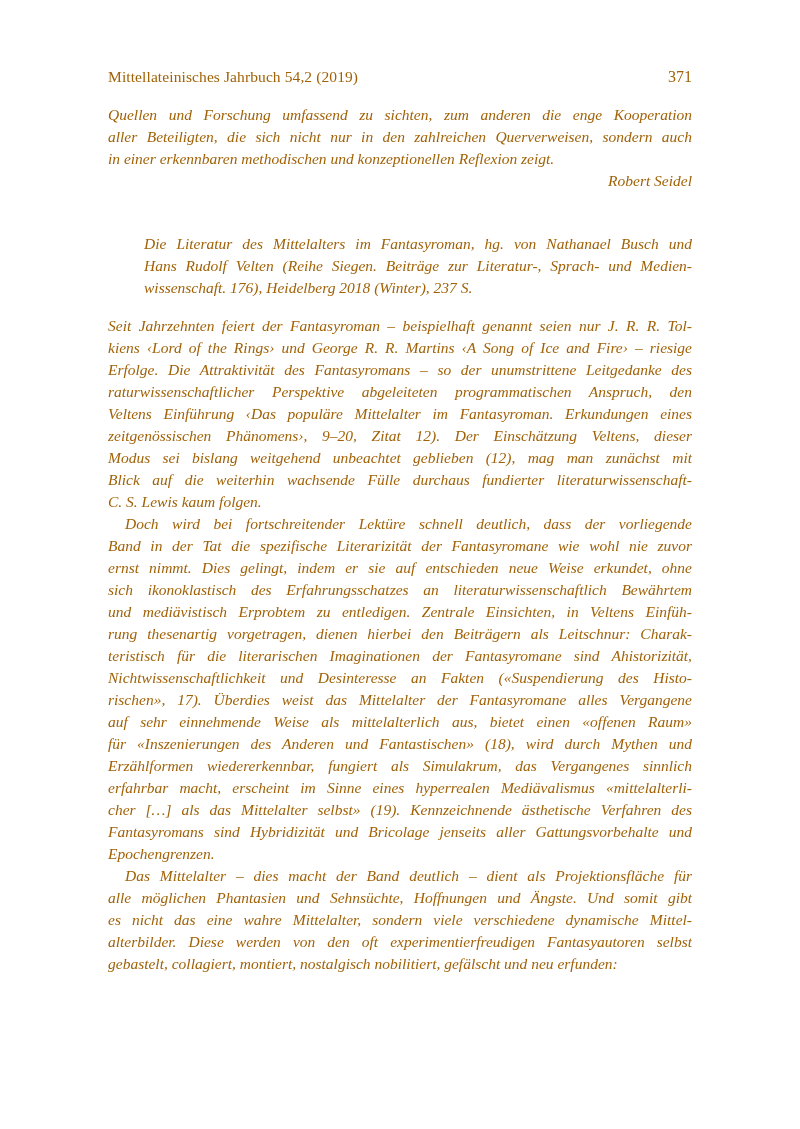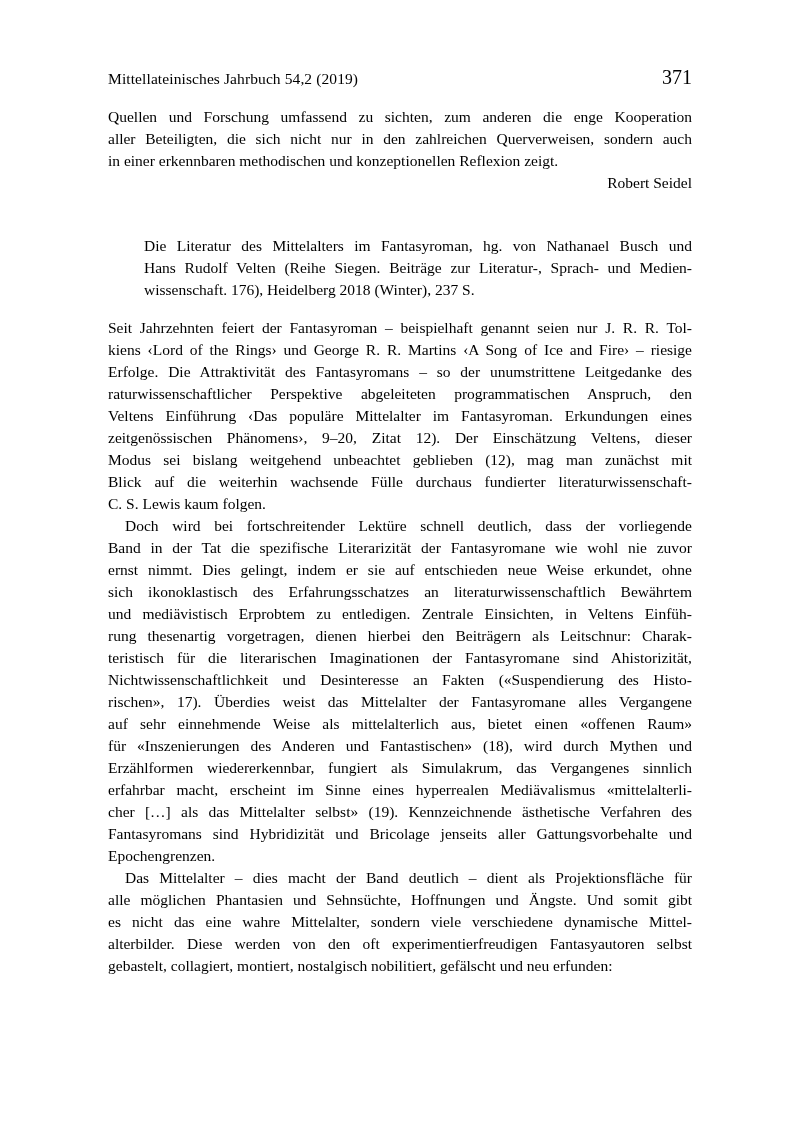--- a/index.html
+++ b/index.html
@@ -8,42 +8,43 @@
     background: #ffffff;
   }
   .page {
     position: relative;
     width: 800px;
     height: 1129px;
     box-sizing: border-box;
     padding: 66px 108px 0 108px;
     background: #ffffff;
     font-family: "Liberation Serif", "DejaVu Serif", serif;
-    color: #000000;
+    color: #a16207;
     font-size: 15.5px;
     overflow: hidden;
   }
   .running-header {
     display: flex;
     justify-content: space-between;
     align-items: baseline;
     line-height: 22px;
     margin-bottom: 16px;
   }
   .running-header .journal-title { letter-spacing: 0.1px; }
-  .running-header .page-number { font-size: 20px; }
+  .running-header .page-number { font-size: 16px; }
 
   .block { }
   .line {
     line-height: 22px;
     height: 22px;
     text-align: justify;
     text-align-last: justify;
     overflow: hidden;
     white-space: normal;
+    font-style: italic;
   }
   .line.last {
     text-align-last: left;
   }
   .block.right .line,
   .block.right .line.last {
     text-align: center;
     text-align-last: right;
   }
   .block.heading {

